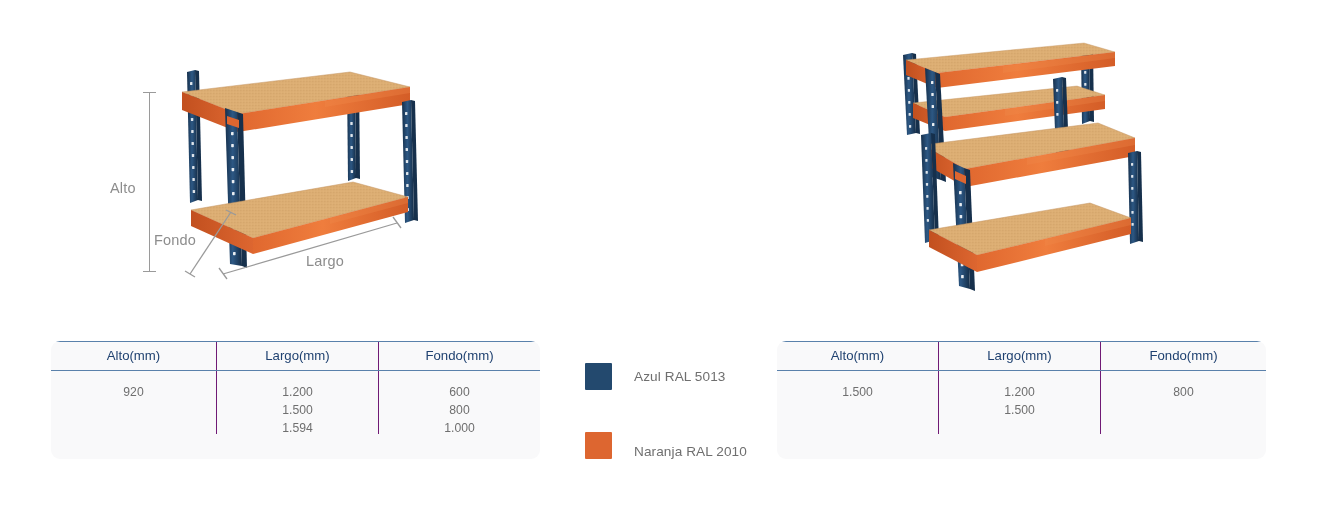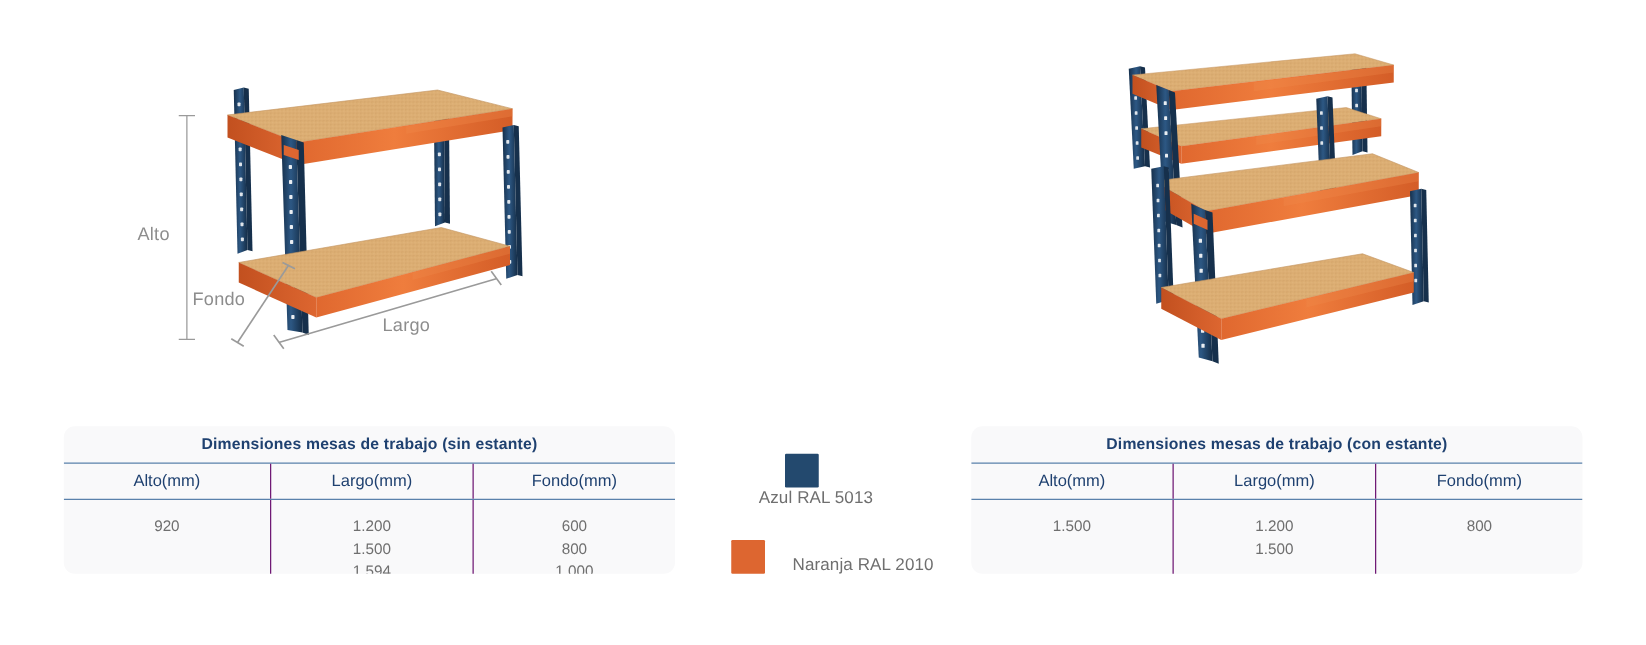--- a/index.html
+++ b/index.html
@@ -379,21 +379,20 @@
       <g>
         <polygon points="44,195 205,168 246,183 92,220" fill="url(#chipR)" stroke="#c49562" stroke-width="0.5"></polygon>
         <polygon points="92,220 246,183 246,199 92,237" fill="url(#orangeFaceR)"></polygon>
         <polygon points="44,195 92,220 92,237 44,212" fill="url(#orangeSideR)"></polygon>
         <polygon points="160,204 246,183 246,190 160,211" fill="#f08a4b" opacity="0.3"></polygon>
       </g>
     </svg>
   </div>
 
   <div class="dim-table" style="left:51px;top:341px;width:489px;height:118px;">
-    <div class="dt-title">Dimensiones mesas de trabajo (sin estante)</div>
     <div class="dt-headrow">
       <div class="dt-cell dt-head-cell" style="width:165px;">Alto(mm)</div>
       <div class="dt-cell dt-head-cell dt-sep" style="width:162px;">Largo(mm)</div>
       <div class="dt-cell dt-head-cell dt-sep" style="width:162px;">Fondo(mm)</div>
     </div>
     <div class="dt-body" style="height:63px;">
       <div class="dt-cell dt-body-cell" style="width:165px;">
         <div>920</div>
       </div>
       <div class="dt-cell dt-body-cell dt-sep" style="width:162px;">
@@ -402,31 +401,30 @@
         <div>1.594</div>
       </div>
       <div class="dt-cell dt-body-cell dt-sep" style="width:162px;">
         <div>600</div>
         <div>800</div>
         <div>1.000</div>
       </div>
     </div>
   </div>
 
-  <div class="legend-row" style="left:585px;top:363px;flex-direction:column;">
+  <div class="legend-row" style="left:585px;top:363px;">
     <div class="legend-swatch" style="background:#23496e;"></div>
     <div class="legend-text">Azul RAL 5013</div>
   </div>
   <div class="legend-row" style="left:585px;top:432px;align-items:flex-end;">
     <div class="legend-swatch" style="background:#dd6630;"></div>
     <div class="legend-text">Naranja RAL 2010</div>
   </div>
 
   <div class="dim-table" style="left:777px;top:341px;width:489px;height:118px;">
-    <div class="dt-title">Dimensiones mesas de trabajo (con estante)</div>
     <div class="dt-headrow">
       <div class="dt-cell dt-head-cell" style="width:161px;">Alto(mm)</div>
       <div class="dt-cell dt-head-cell dt-sep" style="width:162px;">Largo(mm)</div>
       <div class="dt-cell dt-head-cell dt-sep" style="width:166px;">Fondo(mm)</div>
     </div>
     <div class="dt-body" style="height:63px;">
       <div class="dt-cell dt-body-cell" style="width:161px;">
         <div>1.500</div>
       </div>
       <div class="dt-cell dt-body-cell dt-sep" style="width:162px;">

